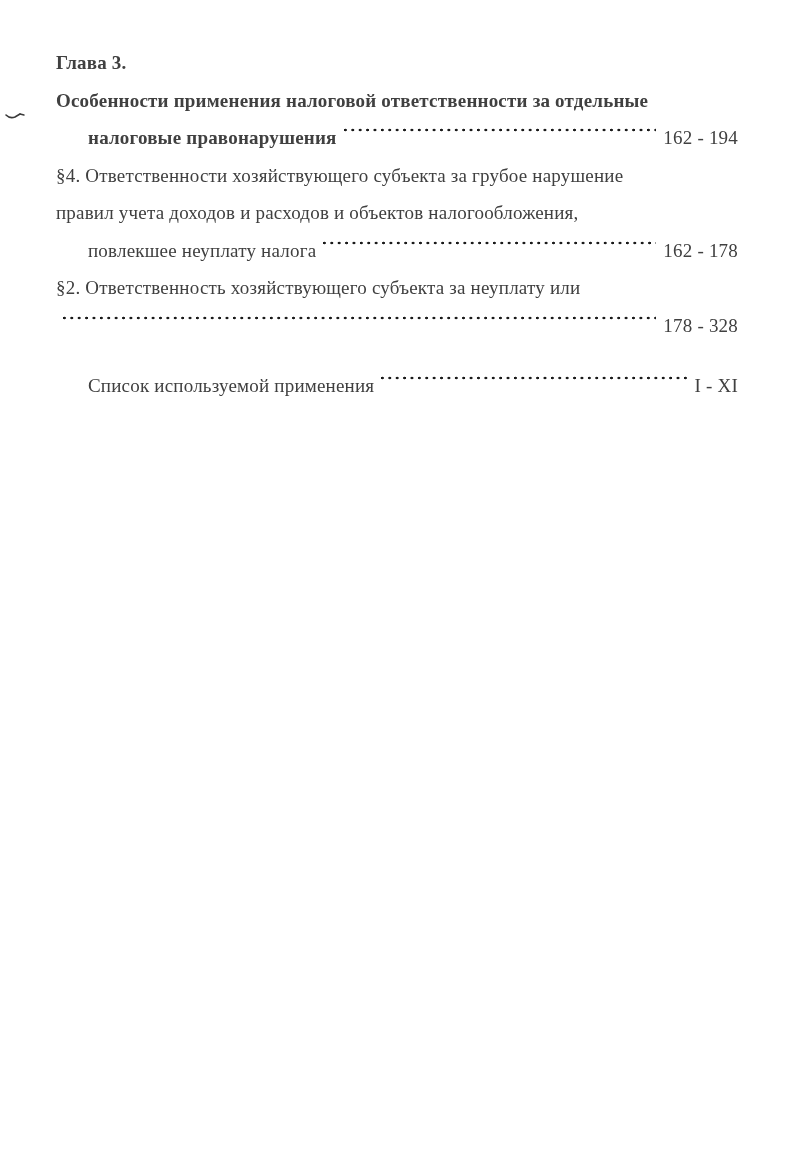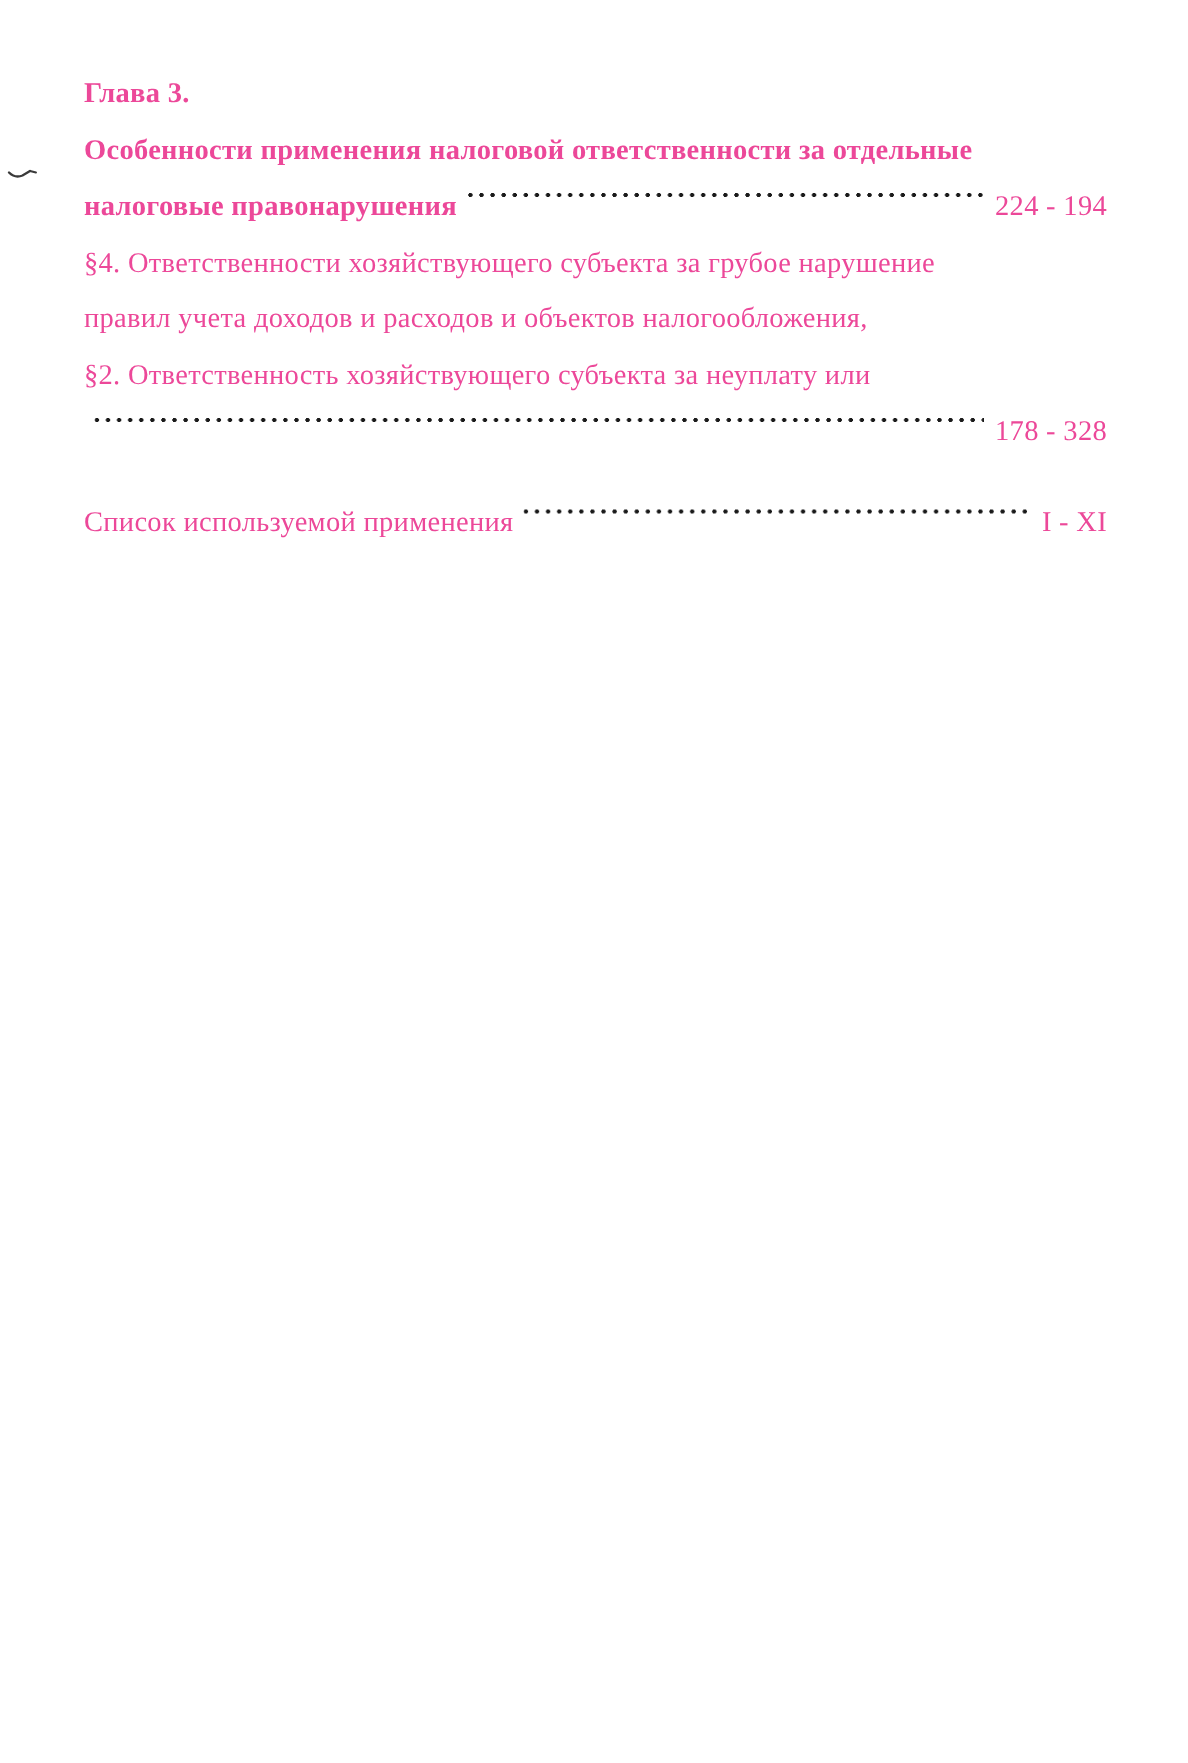--- a/index.html
+++ b/index.html
@@ -7,21 +7,21 @@
     padding: 0;
     background: #ffffff;
   }
   .page {
     position: relative;
     width: 792px;
     height: 1175px;
     background: #ffffff;
     overflow: hidden;
     font-family: "Liberation Serif", "DejaVu Serif", serif;
-    color: #ec4899;
+    color: #404040;
   }
   .content {
     position: absolute;
     top: 44px;
     left: 56px;
     right: 54px;
     font-size: 19px;
     line-height: 37.5px;
     letter-spacing: 0.2px;
   }
@@ -30,20 +30,21 @@
   }
   .bold {
     font-weight: bold;
   }
   .leader-row {
     display: flex;
     align-items: baseline;
   }
   .leader-row .entry-text {
     flex: 0 0 auto;
+    margin-left: 32px;
   }
   .leader {
     flex: 1 1 auto;
     position: relative;
     height: 1em;
     align-self: stretch;
     min-width: 20px;
   }
   .leader::after {
     content: "";
@@ -83,27 +84,32 @@
 
   <div class="content">
 
     <div class="line bold">Глава 3.</div>
 
     <div class="line bold">Особенности применения налоговой ответственности за отдельные</div>
 
     <div class="line bold leader-row">
       <span class="entry-text">налоговые правонарушения</span>
       <span class="leader"></span>
-      <span class="pages">224 - 194</span>
+      <span class="pages">162 - 194</span>
     </div>
 
     <div class="line">§4. Ответственности хозяйствующего субъекта за грубое нарушение</div>
 
     <div class="line">правил учета доходов и расходов и объектов налогообложения,</div>
 
+    <div class="line leader-row">
+      <span class="entry-text">повлекшее неуплату налога</span>
+      <span class="leader"></span>
+      <span class="pages">162 - 178</span>
+    </div>
 
     <div class="line">§2. Ответственность хозяйствующего субъекта за неуплату или</div>
 
     <div class="line leader-row">
       <span class="leader"></span>
       <span class="pages">178 - 328</span>
     </div>
 
     <div class="line leader-row gap-before">
       <span class="entry-text">Список используемой применения</span>

